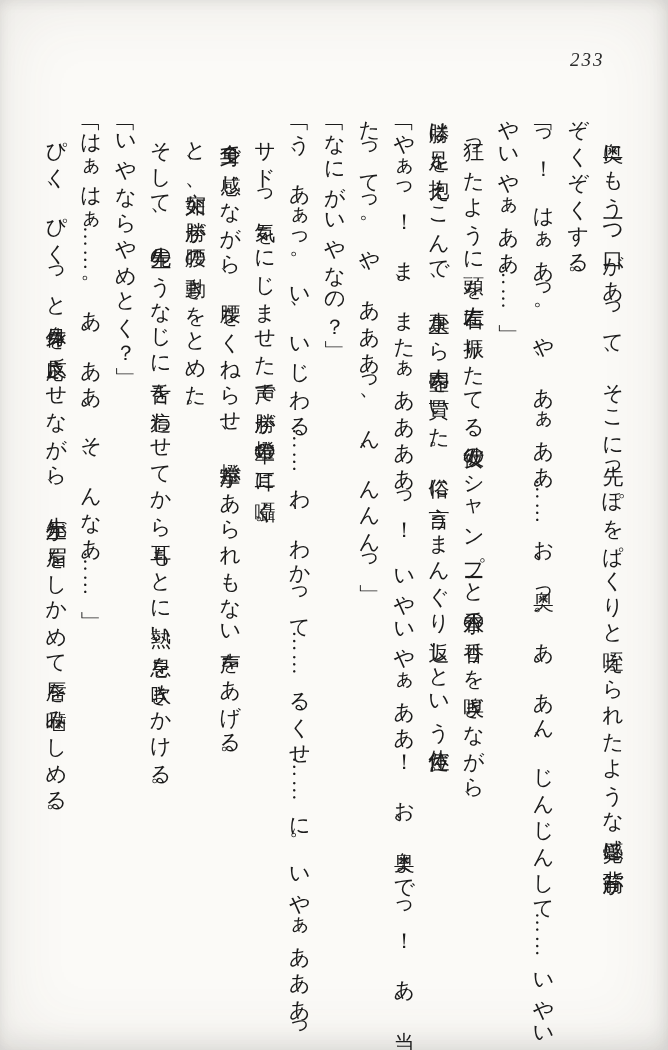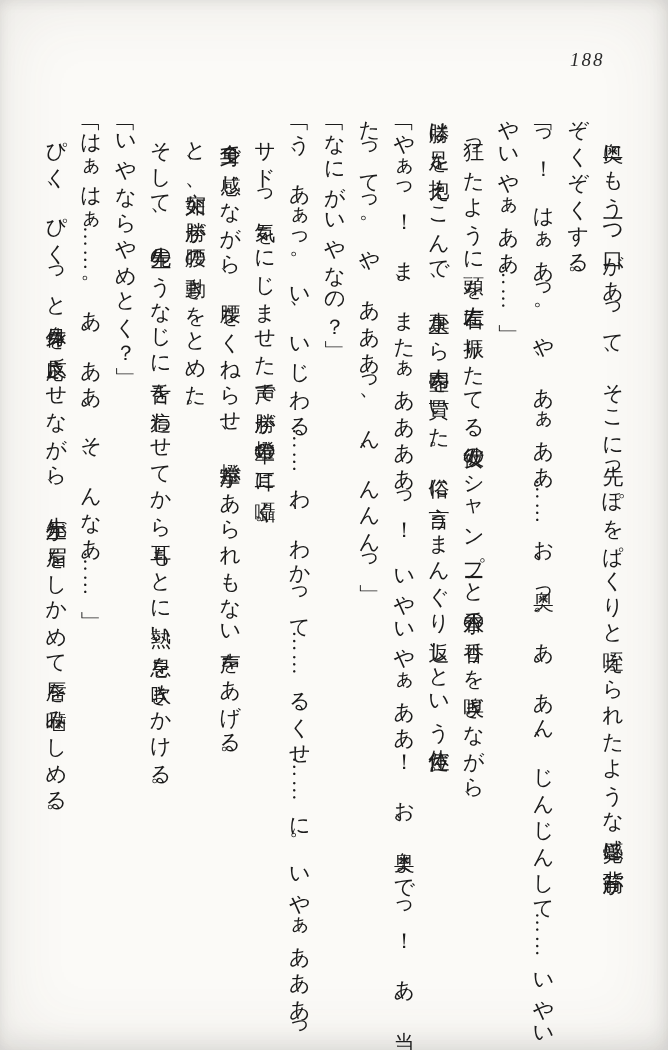--- a/index.html
+++ b/index.html
@@ -46,21 +46,21 @@
   }
   .t-line {
     margin: 0;
     padding: 0;
   }
 </style>
 </head>
 <body>
 
 <div class="book-page" style="background: rgb(251, 250, 247);">
-  <div class="page-number" style="color: rgb(43, 43, 43);">188</div>
+  <div class="page-number" style="color: rgb(43, 43, 43);">233</div>
   <div class="text-block" id="text-block" style="color: rgb(27, 27, 27);">
       <p class="t-line" style="text-indent: 1em;">奥にもう一つ口があって、そこに先っぽをぱくりと咥えられたような感覚に背筋が</p>
       <p class="t-line">ぞくぞくする。</p>
       <p class="t-line" style="text-indent: 0.5em;">「っ！　はぁあっ。や、あぁああ……お、奥っ。あ、あん、じんじんして……いやい</p>
       <p class="t-line">やいやぁああ……」</p>
       <p class="t-line" style="text-indent: 1em;">狂ったように頭を左右に振りたてる彼女のシャンプーと香水の香りを嗅ぎながら、</p>
       <p class="t-line">勝は足を抱えこんで、真上から肉壺を貫いた。俗に言うまんぐり返しという体位だ。</p>
       <p class="t-line" style="text-indent: 0.5em;">「やぁっ！　ま、またぁああああっ！　いやいやぁああ！　お、奥までっ！　あ、当</p>
       <p class="t-line">たってっ。や、あああっ、ん、んんんっ」</p>
       <p class="t-line" style="text-indent: 0.5em;">「なにがいやなの？」</p>

